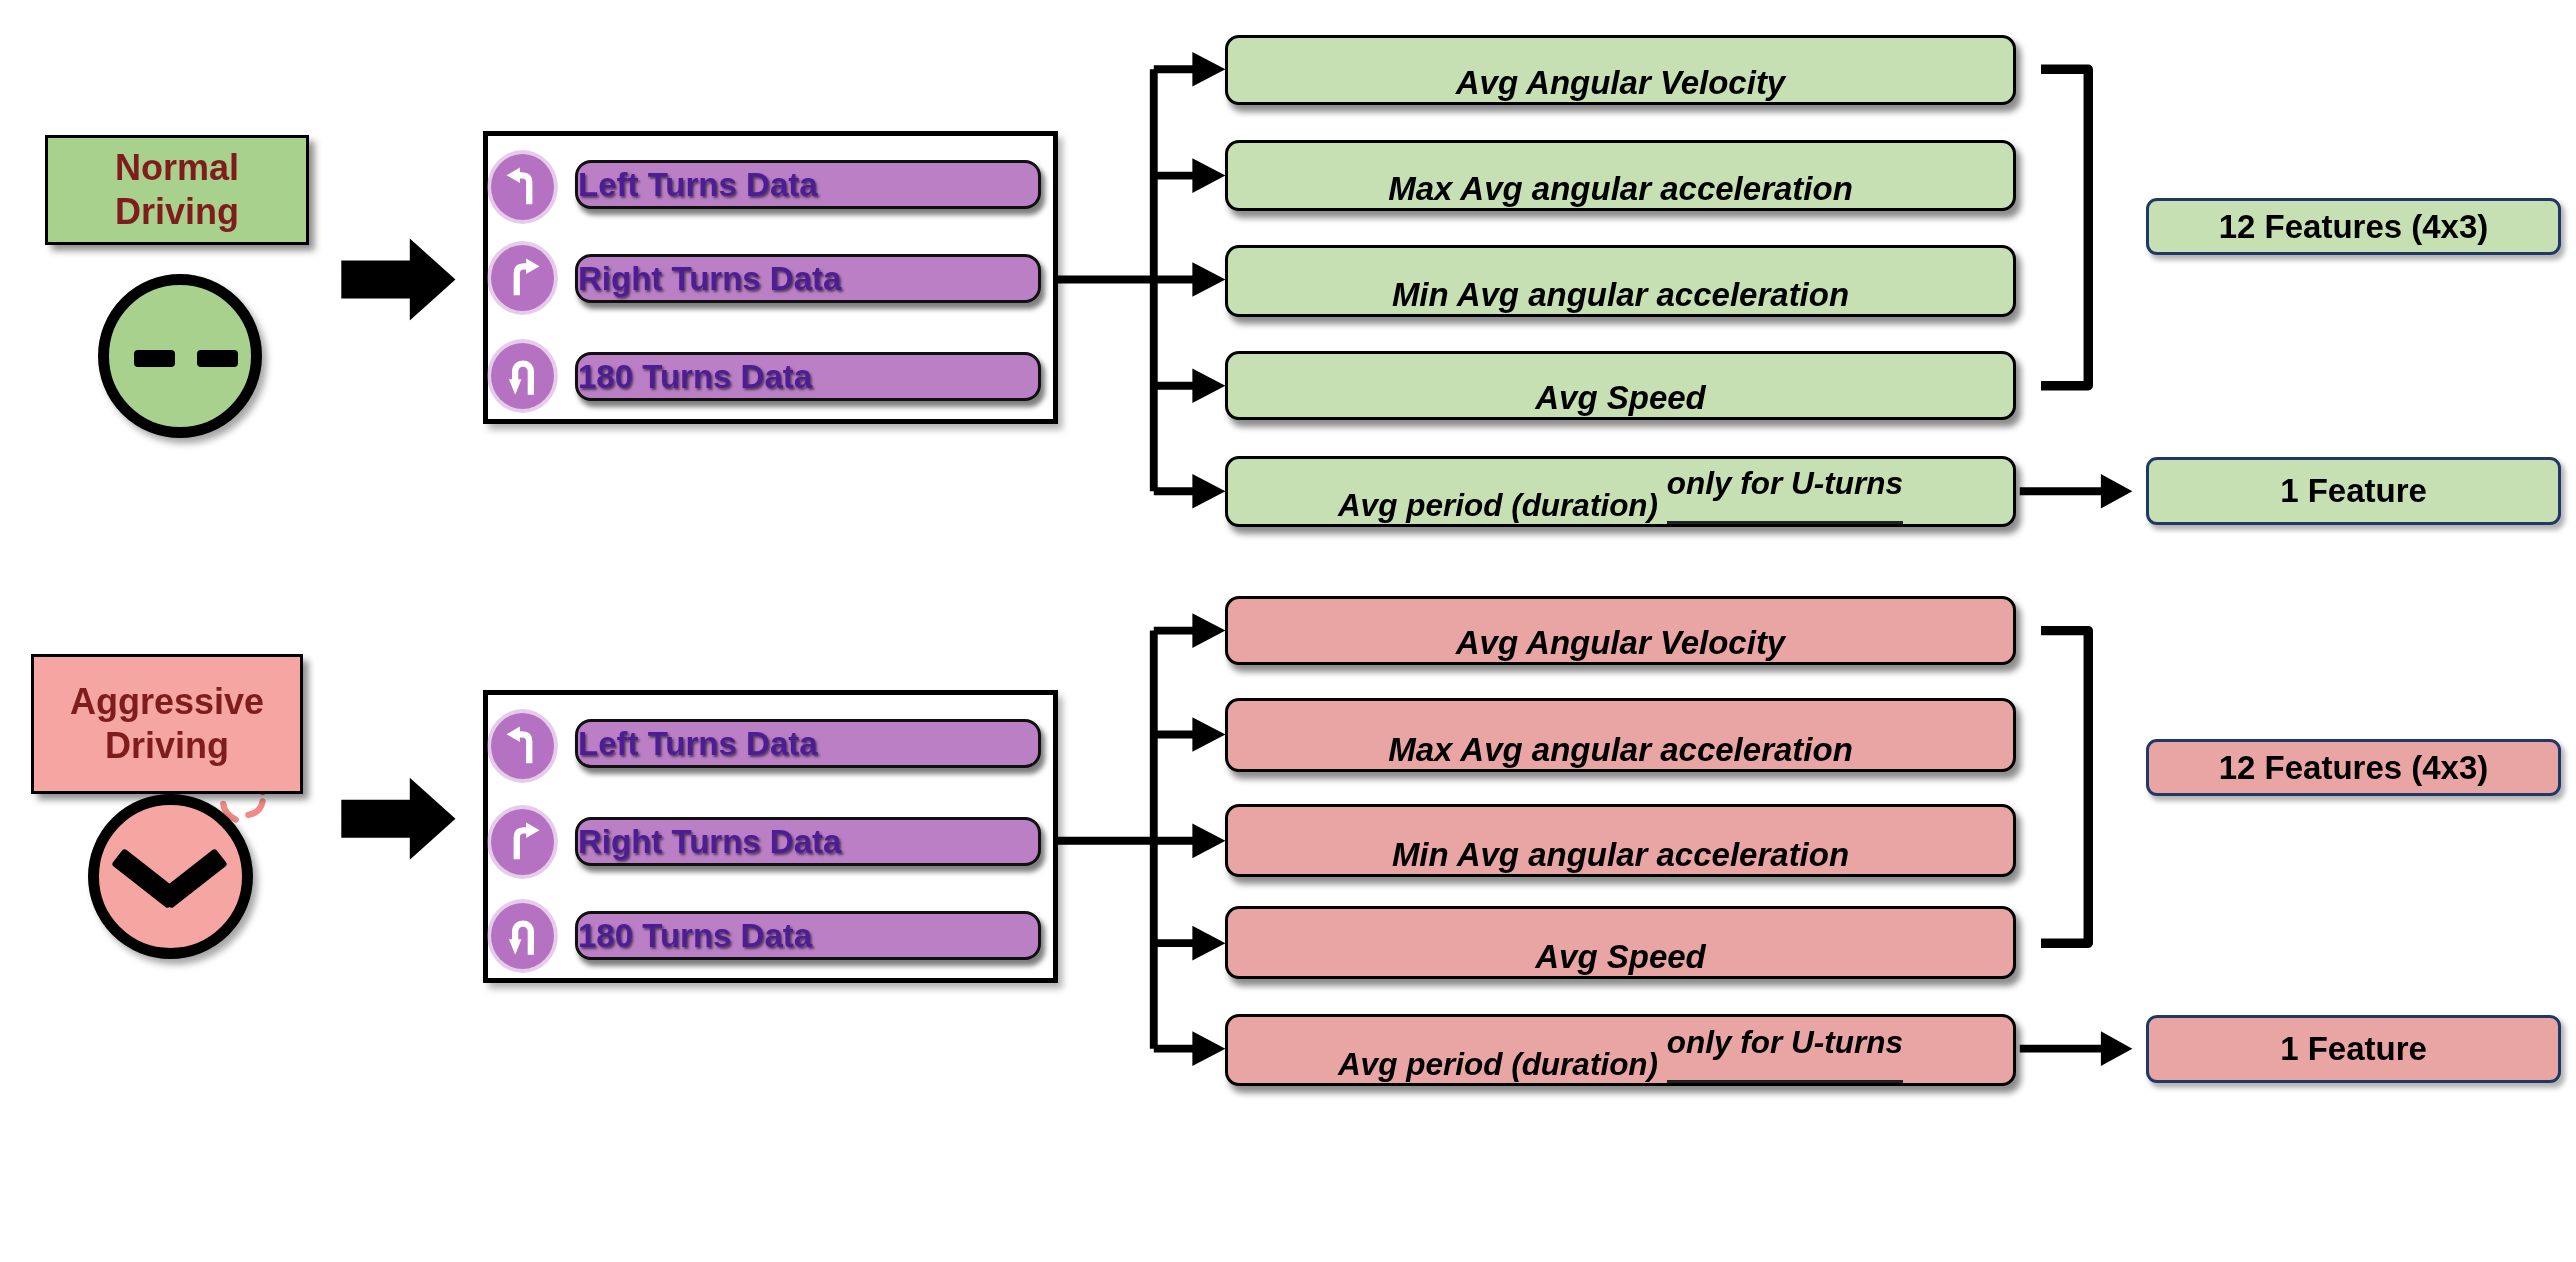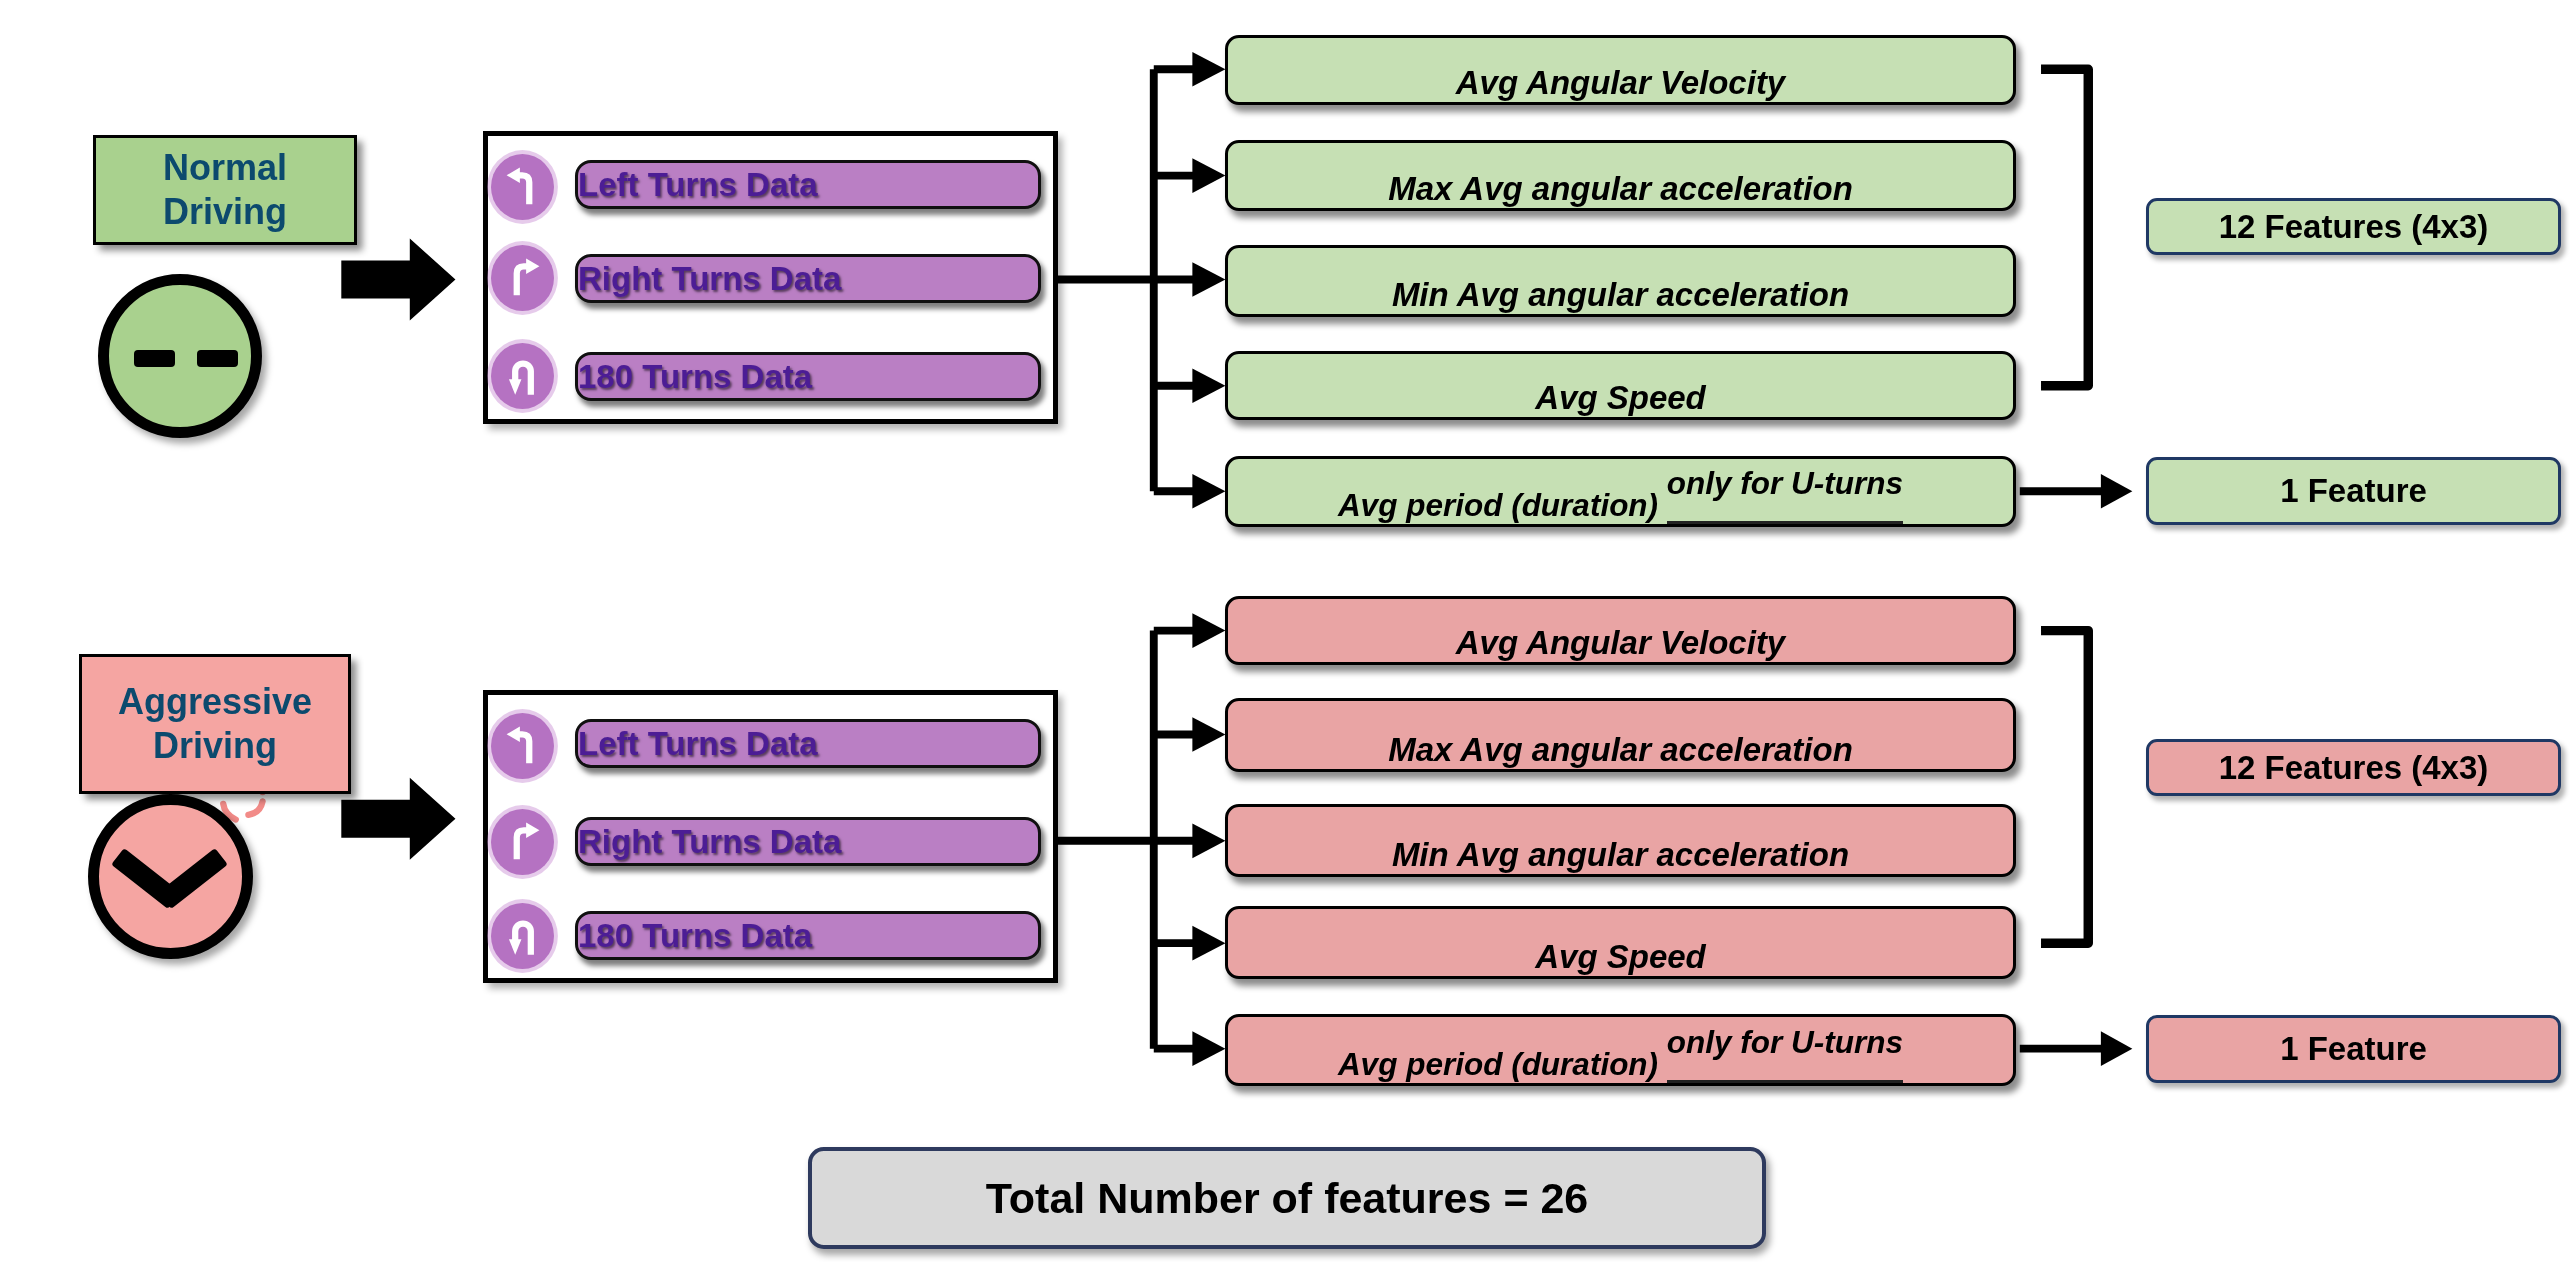--- a/index.html
+++ b/index.html
@@ -4,22 +4,22 @@
 <style>
   html,body{margin:0;padding:0;background:#ffffff;}
   body{font-family:"Liberation Sans", sans-serif;}
   #canvas{position:relative;width:2576px;height:1262px;background:#ffffff;overflow:hidden;}
   .abs{position:absolute;box-sizing:border-box;}
   svg.connectors{position:absolute;left:0;top:0;pointer-events:none;}
 
   
   .label-box{
     display:flex;flex-direction:column;align-items:center;justify-content:center;
-    border:3.9px solid #000;font-weight:bold;font-size:36px;line-height:1.22;color:#0c4a6e;
-    text-align:center;box-shadow:5.5px 6.3px 7px rgba(0,0,0,0.45);margin-left:48px;
+    border:3.9px solid #000;font-weight:bold;font-size:36px;line-height:1.22;color:#7f1d1d;
+    text-align:center;box-shadow:5.5px 6.3px 7px rgba(0,0,0,0.45);
   }
 
   
   .face{border-radius:50%;border:11.8px solid #000;box-shadow:4.7px 5.5px 7px rgba(0,0,0,0.35);}
   .eye-dash{position:absolute;background:#000;border-radius:3.9px;}
   .eye-bar{position:absolute;background:#000;border-radius:3.2px;}
 
   
   .turns-panel{background:#ffffff;border:5.5px solid #000;box-shadow:4.7px 5.5px 7px rgba(0,0,0,0.3);}
   .turn-circle{
@@ -233,18 +233,15 @@
       <span class="ul">only for U-turns</span>
   </div>
 
   <div class="abs count-box" style="left:2130px;top:739px;width:415px;height:57px;background:#e9a4a4;">
     <span>12 Features (4x3)</span>
   </div>
   <div class="abs count-box" style="left:2130px;top:1015px;width:415px;height:68px;background:#e9a4a4;">
     <span>1 Feature</span>
   </div>
 
-  <div class="abs total-box" style="left:808px;top:1147px;width:958px;height:102px;">
-    <span>Total Number of features = 26</span>
-  </div>
 
 </div>
 
 
 </body></html>

